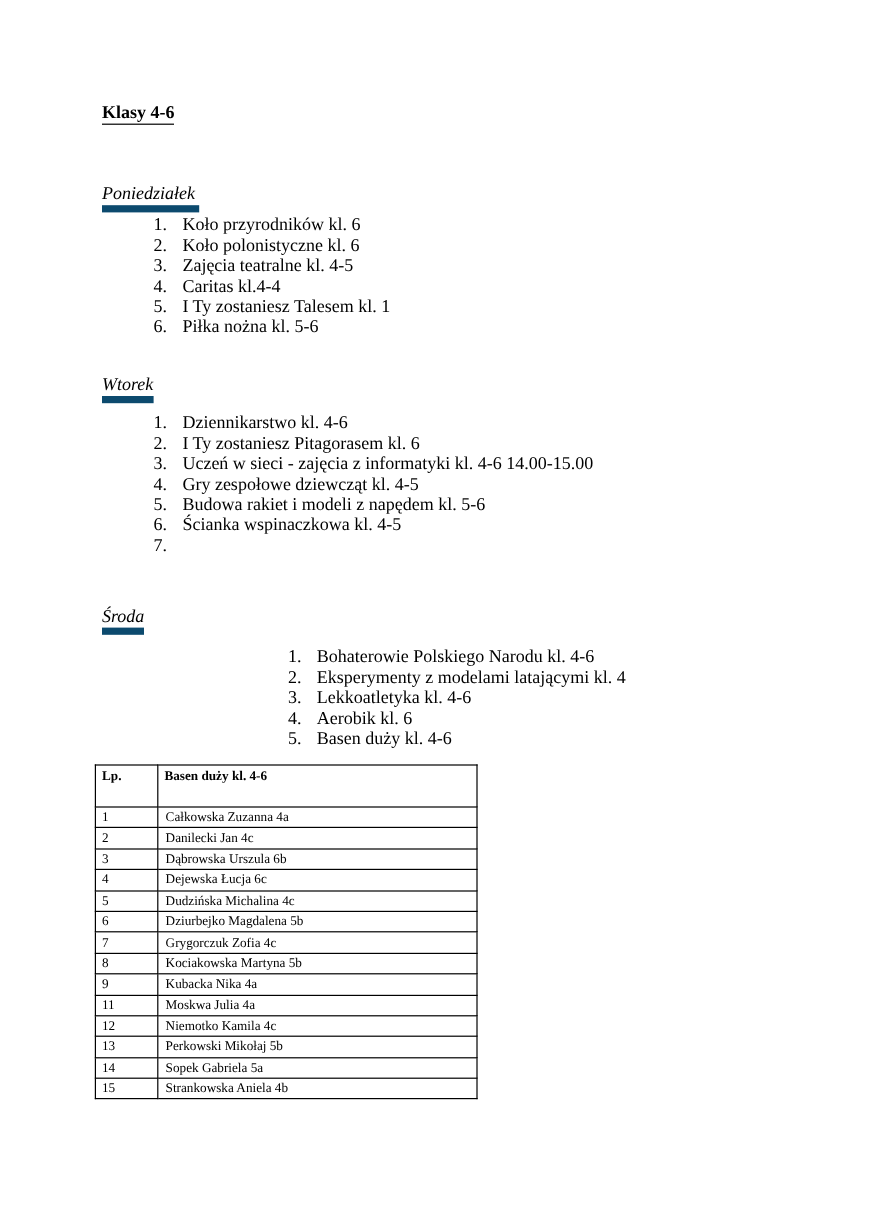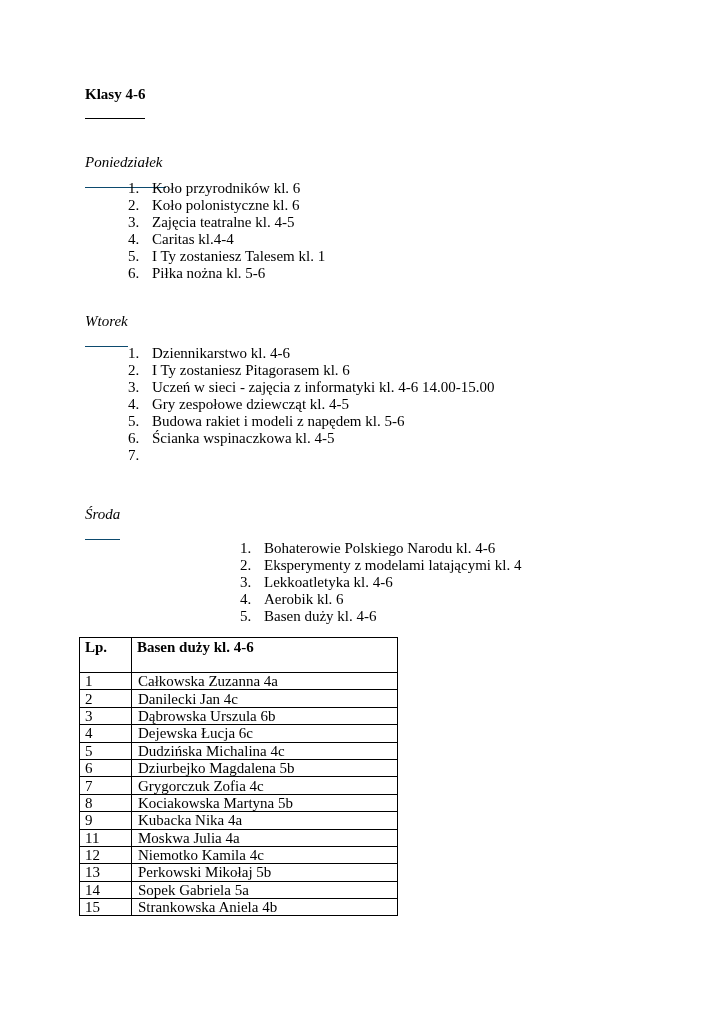--- a/index.html
+++ b/index.html
@@ -19,32 +19,32 @@
   }
   .doc-title {
     position: absolute;
     left: 85px;
     top: 86px;
     font-weight: bold;
     line-height: 17px;
   }
   .doc-title .u {
     border-bottom: 1.5px solid #000;
-    padding-bottom: 16px;
+    padding-bottom: 1px;
     white-space: pre;
   }
   .day-heading {
     position: absolute;
     left: 85px;
     font-style: italic;
     line-height: 17px;
   }
   .day-heading .u {
-    border-bottom: 1px solid #0c4a6e;
-    padding-bottom: 17px;
+    border-bottom: 6px solid #0c4a6e;
+    padding-bottom: 1px;
     white-space: pre;
   }
   #heading-monday    { top: 154px; }
   #heading-tuesday   { top: 313px; }
   #heading-wednesday { top: 506px; }
   .activity-list {
     position: absolute;
   }
   #list-monday    { left: 128px; top: 180px; }
   #list-tuesday   { left: 128px; top: 345px; }
@@ -60,21 +60,21 @@
   }
   .li .txt {
     white-space: pre;
   }
   .roster {
     position: absolute;
     left: 79px;
     top: 637px;
     border-collapse: collapse;
     table-layout: fixed;
-    font-size: 15px;
+    font-size: 11px;
   }
   .roster th, .roster td {
     border: 1px solid #000000;
     font-weight: normal;
     text-align: left;
     overflow: hidden;
     white-space: pre;
   }
   .roster th {
     font-weight: bold;

